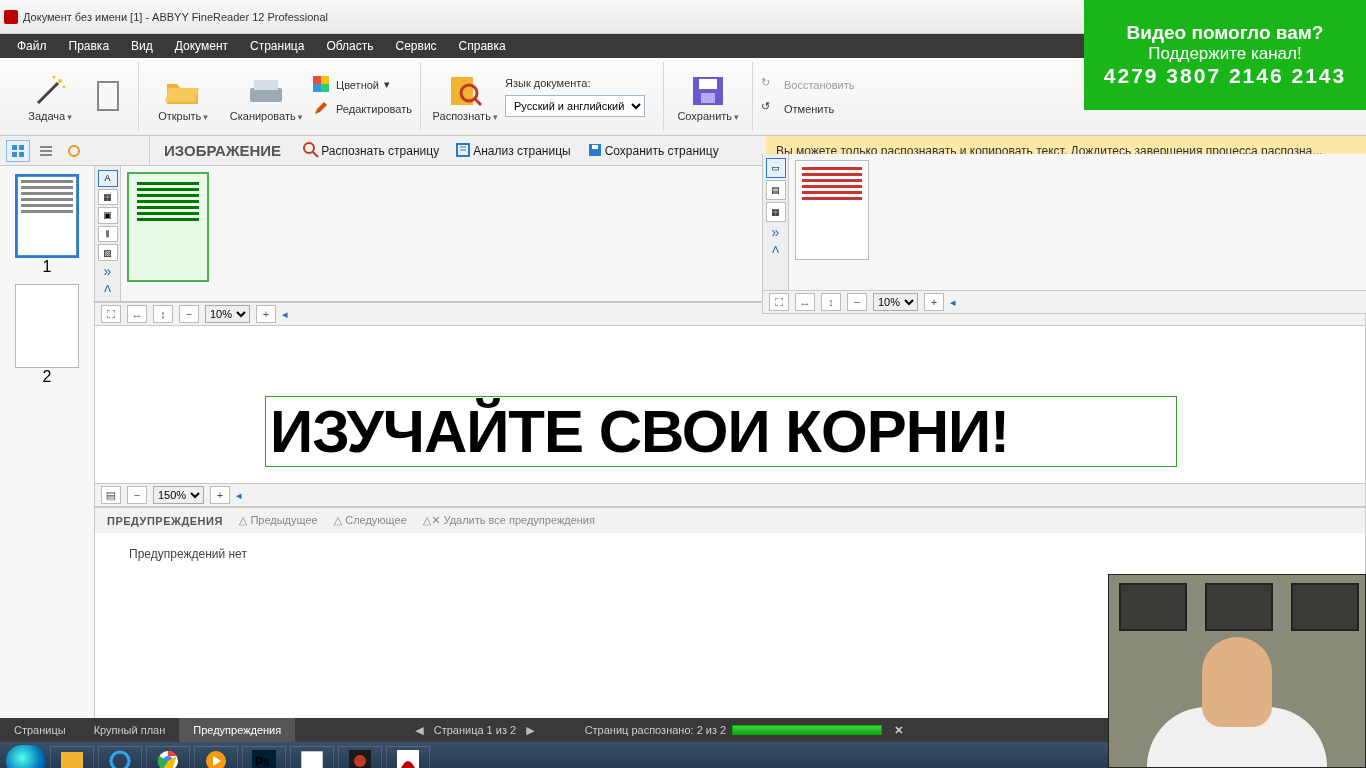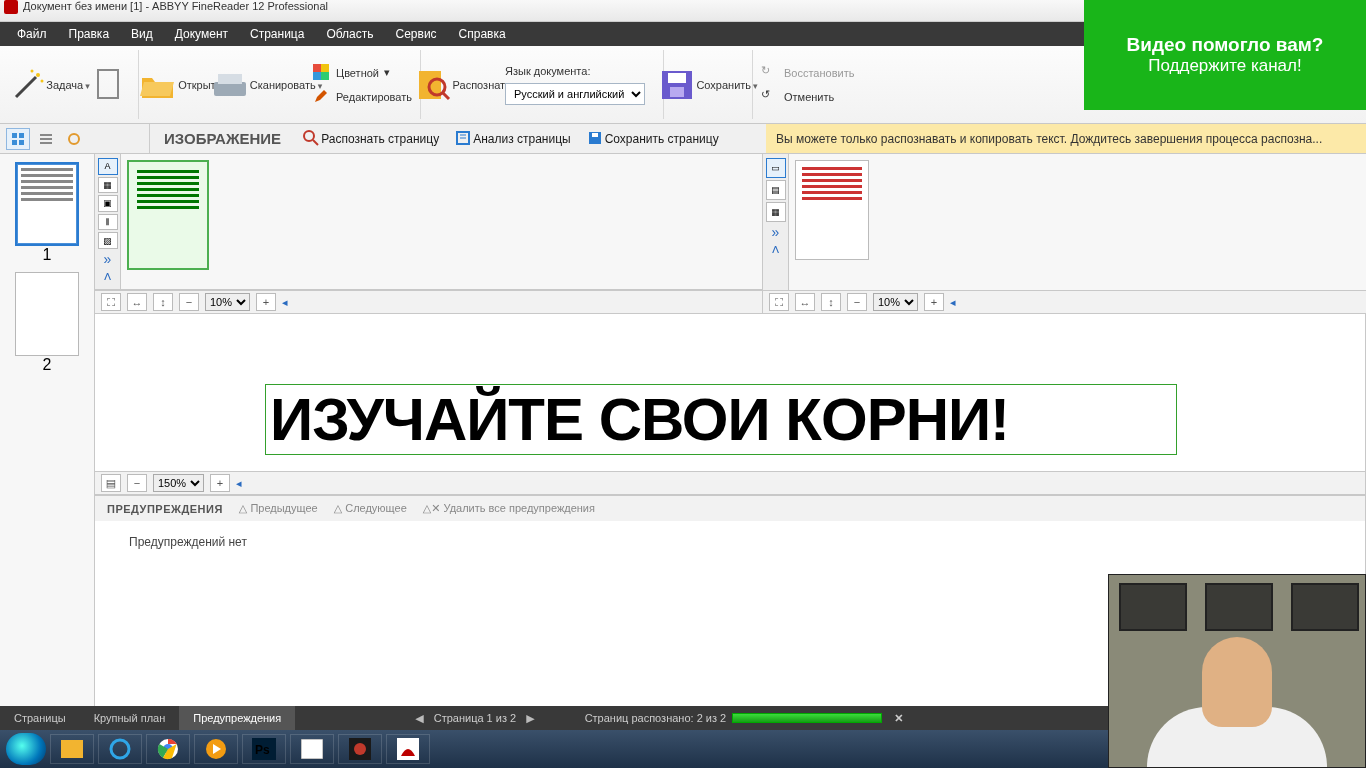--- a/index.html
+++ b/index.html
@@ -1,26 +1,26 @@
 <!DOCTYPE html>
 <html><head>
 <meta charset="utf-8">
 <style>
 * { margin: 0; padding: 0; box-sizing: border-box; font-family: "Segoe UI", Tahoma, sans-serif; }
 body { width: 1366px; height: 768px; overflow: hidden; background: #fff; position: relative; }
 
-.titlebar { height: 22px; background: linear-gradient(#f8f8f8,#e9e9e9); border-bottom: 1px solid #ccc; display: flex; align-items: flex-start; font-size: 11px; color: #333; padding-left: 4px; }
+.titlebar { height: 34px; background: linear-gradient(#f8f8f8,#e9e9e9); border-bottom: 1px solid #ccc; display: flex; align-items: center; font-size: 11px; color: #333; padding-left: 4px; }
 .titlebar .app-icon { width: 14px; height: 14px; background:#b00; border-radius:2px; margin-right:5px; }
 
 .menubar { height: 24px; background: #393939; display: flex; align-items: center; padding-left: 8px; gap: 4px; }
 .menubar span { color: #ffffff; font-size: 12px; padding: 3px 9px; cursor: default; }
 
 .ribbon { height: 78px; background: linear-gradient(#fcfcfc,#f2f2f2); border-bottom: 1px solid #c8c8c8; display: flex; align-items: stretch; padding: 4px 6px; }
 .ribbon .group { display: flex; align-items: center; padding: 0 8px; border-right: 1px solid #d8d8d8; gap: 4px; }
-.ribbon .big { display: flex; flex-direction: row; align-items: center; justify-content: center; width: 72px; font-size: 11px; color: #333; text-align:center; }
+.ribbon .big { display: flex; flex-direction: column; align-items: center; justify-content: center; width: 72px; font-size: 11px; color: #333; text-align:center; }
 .ribbon .big .ico { width: 40px; height: 38px; display:flex; align-items:center; justify-content:center; }
 .ribbon .big .caret { font-size:9px; margin-left:2px; color:#666; }
 .ribbon .label { font-size: 11px; color:#333; display:block; }
 .ribbon .small-col { display:flex; flex-direction:column; gap:6px; justify-content:center; }
 .ribbon .small-item { display:flex; align-items:center; gap:5px; font-size:11px; color:#333; }
 .ribbon .small-ico { width:18px; height:18px; }
 .ribbon select { font-size:11px; height:22px; border:1px solid #a7b6c6; background:#fff; padding:0 4px; }
 .ribbon .grey { color:#999; }
 
 .sub-toolbar { height: 30px; background: #f0f0f0; border-bottom: 1px solid #c8c8c8; display:flex; align-items:center; }
@@ -451,20 +451,21 @@
       <svg width="22" height="22">
         <rect width="22" height="22" fill="#fff"></rect>
         <path d="M4 18 Q11 4 18 18" fill="#b00"></path>
       </svg>
     </div>
 </div>
 
 <div class="overlay-banner">
   <div class="l1">Видео помогло вам?</div>
   <div class="l2">Поддержите канал!</div>
+  <div class="l3">4279 3807 2146 2143</div>
 </div>
 
 <div class="webcam">
   <div class="pic" style="top:8px; left:10px;"></div>
   <div class="pic" style="top:8px; left:96px;"></div>
   <div class="pic" style="top:8px; left:182px;"></div>
   <div class="shirt"></div>
   <div class="person" style="width:70px; height:90px; border-radius:35px 35px 20px 20px; bottom:40px; background:#e0b184;"></div>
 </div>
 

